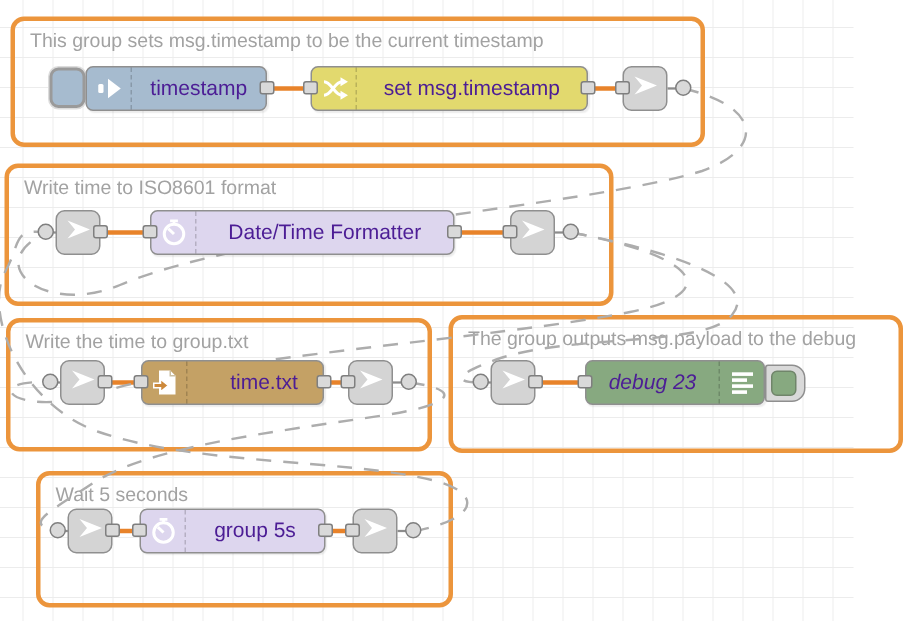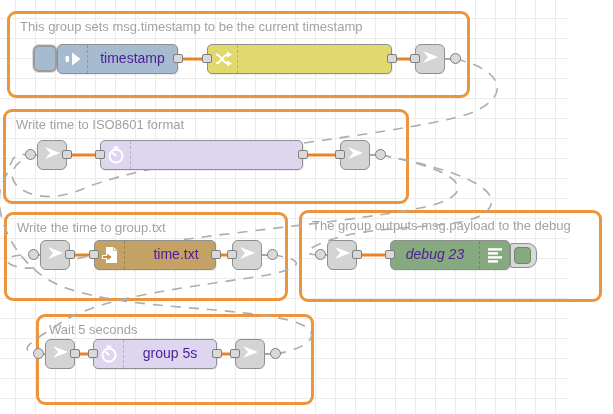--- a/index.html
+++ b/index.html
@@ -101,21 +101,21 @@
   <div class="group" style="left:4px;top:212px;width:284px;height:89px;">
     <div class="group-inner">
       <span class="group-label">Write the time to group.txt</span>
     </div>
   </div>
   <div class="group" style="left:299px;top:210px;width:303px;height:92px;">
     <div class="group-inner">
       <span class="group-label">The group outputs msg.payload to the debug</span>
     </div>
   </div>
-  <div class="group" style="left:36px;top:314px;width:278px;height:91px;">
+  <div class="group" style="left:24px;top:314px;width:278px;height:91px;">
     <div class="group-inner">
       <span class="group-label">Wait 5 seconds</span>
     </div>
   </div>
 
   <svg class="wires" width="613" height="414">
 
     <path class="wire-orange" d="M178 59 L207 59"></path>
     <path class="wire-orange" d="M392 59 L415 59"></path>
     <path class="wire-orange" d="M67 155 L100 155"></path>
@@ -154,20 +154,21 @@
   </div>
   <div class="node n-change" style="left:207px;top:44px;width:185px;">
     <div class="icon-region">
       <svg width="20" height="20" viewBox="0 0 20 20">
           <path d="M3 5.5 C8 5.5 10 14.5 15 14.5" fill="none" stroke="#fff" stroke-width="2"></path>
           <path d="M3 14.5 C8 14.5 10 5.5 15 5.5" fill="none" stroke="#fff" stroke-width="2"></path>
           <path d="M14 11.5 l5 3 -5 3 z" fill="#fff"></path>
           <path d="M14 2.5 l5 3 -5 3 z" fill="#fff"></path>
         </svg>
     </div>
+    <div class="node-label">set msg.timestamp</div>
   </div>
   <div class="link-node" style="left:415px;top:44px;">
     <span>
       <svg width="22" height="22" viewBox="0 0 22 22">
           <path d="M4 5 L19 11 L4 17 L9 11 Z" fill="#fff"></path>
         </svg>
     </span>
   </div>
 
   <div class="link-node" style="left:37px;top:140px;">
@@ -178,20 +179,21 @@
     </span>
   </div>
   <div class="node n-moment" style="left:100px;top:140px;width:203px;">
     <div class="icon-region">
       <svg width="20" height="20" viewBox="0 0 20 20">
           <circle cx="10" cy="11" r="6.5" fill="none" stroke="#fff" stroke-width="2"></circle>
           <path d="M10 11 L6.2 7.4" stroke="#fff" stroke-width="2"></path>
           <path d="M10 4.5 V2.3 M7.4 2.3 h5.2" stroke="#fff" stroke-width="1.8" fill="none"></path>
         </svg>
     </div>
+    <div class="node-label">Date/Time Formatter</div>
   </div>
   <div class="link-node" style="left:340px;top:140px;">
     <span>
       <svg width="22" height="22" viewBox="0 0 22 22">
           <path d="M4 5 L19 11 L4 17 L9 11 Z" fill="#fff"></path>
         </svg>
     </span>
   </div>
 
   <div class="link-node" style="left:40px;top:240px;">

